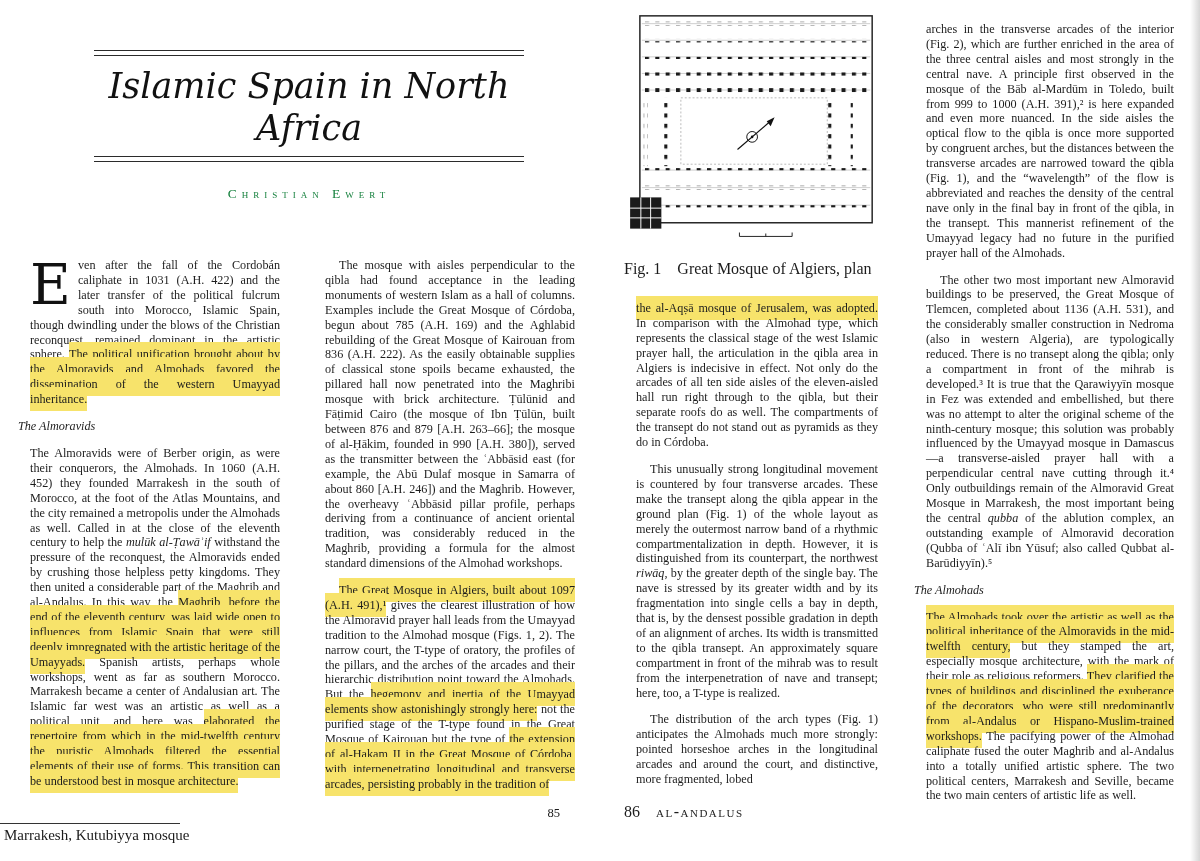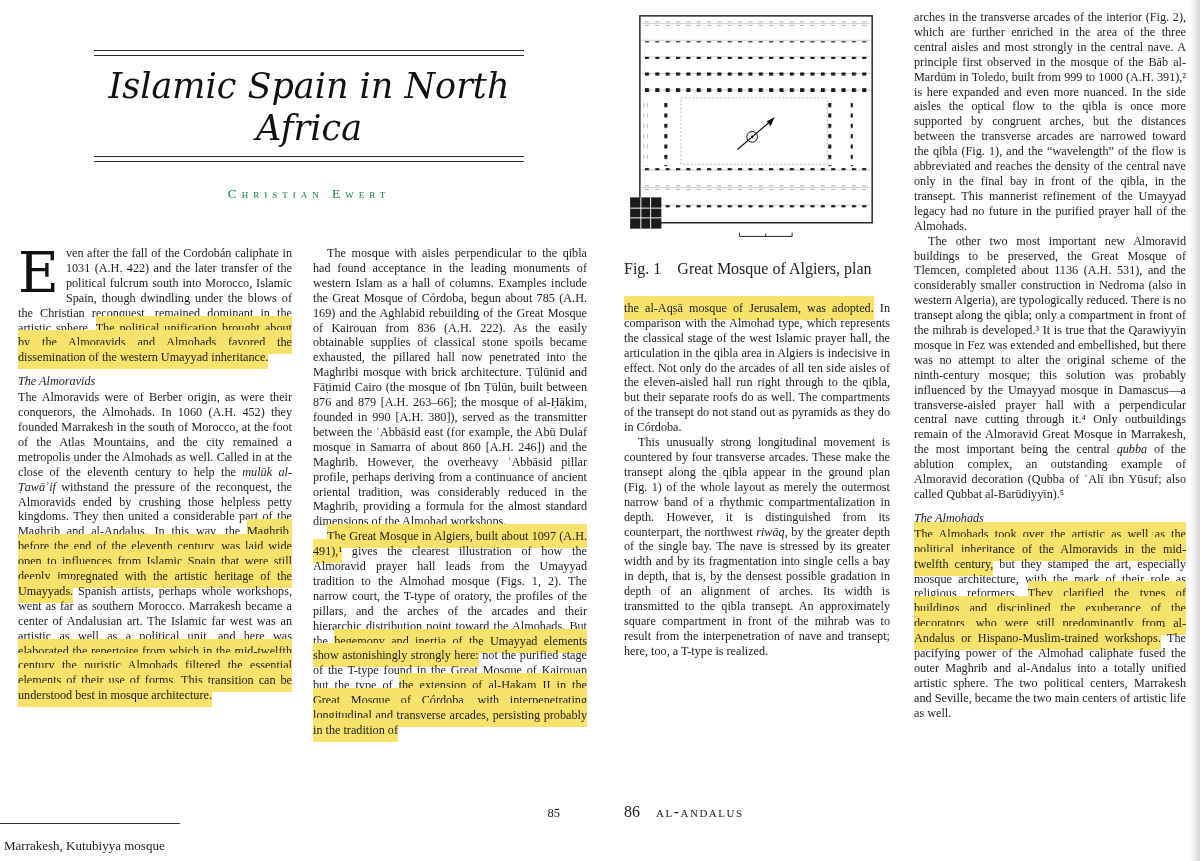--- a/index.html
+++ b/index.html
@@ -23,32 +23,32 @@
     padding:9px 0 7px; color:#111;
   }
   .author{
     text-align:center; margin:24px 0 0 94px; width:430px;
     font-size:13.5px; letter-spacing:5px;
     font-variant:small-caps; color:#15803d;
   }
 
   .cols{ display:flex; gap:21px; padding:0 13px 0 18px; margin-top:44px; }
   .col{ width:276px; font-size:12.2px; line-height:14.9px; text-align:justify; }
-  .para{ margin:0; }
+  .para{ margin:12px; }
   .para.indent{ text-indent:14px; }
   .subhead{ font-style:italic; margin:9px 0 1px; text-align:left; }
   .it{ font-style:italic; }
   .hl{ background:var(--hl); padding:5px 0; }
   .dropcap{
     float:left; font-family:"DejaVu Serif", serif;
     font-size:56px; line-height:45px; padding:4px 7px 0 0; color:#111;
   }
 
   .caption-rule{ position:absolute; left:0; bottom:37px; width:180px; border-top:1px solid #333; }
-  .caption-footer{ position:absolute; left:4px; bottom:7px; font-size:13px; color:#1c1c1c; }
+  .caption-footer{ position:absolute; left:4px; bottom:17px; font-size:15px; color:#1c1c1c; }
   .page-num-left{ position:absolute; right:40px; bottom:40px; font-size:12.6px; }
 
   
   .page-right .cols{ margin-top:10px; padding:0 14px 0 24px; gap:24px; }
   .page-right .col1{ width:266px; }
   .page-right .col2{ width:278px; }
   .figure{ width:266px; margin:0 0 4px 0; }
   .figure svg{ display:block; }
   .fig-caption{ font-size:16px; text-align:left; margin:8px 0 24px; }
   .fig-caption .lbl{ margin-right:16px; }
@@ -164,20 +164,21 @@
               </g>
             </g>
           </svg>
           <div class="fig-caption">
             <span class="lbl">Fig. 1</span><span>Great Mosque of Algiers, plan</span>
           </div>
         </div>
         <div>
             <p class="para"><span class="hl">the al-Aqṣā mosque of Jerusalem, was adopted.</span><span> In comparison with the Almohad type, which represents the classical stage of the west Islamic prayer hall, the articulation in the qibla area in Algiers is indecisive in effect. Not only do the arcades of all ten side aisles of the eleven-aisled hall run right through to the qibla, but their separate roofs do as well. The compartments of the transept do not stand out as pyramids as they do in Córdoba.</span></p>
             <p class="para indent"><span>This unusually strong longitudinal movement is countered by four transverse arcades. These make the transept along the qibla appear in the ground plan (Fig. 1) of the whole layout as merely the outermost narrow band of a rhythmic compartmentalization in depth. However, it is distinguished from its counterpart, the northwest </span><span class="it">riwāq</span><span>, by the greater depth of the single bay. The nave is stressed by its greater width and by its fragmentation into single cells a bay in depth, that is, by the densest possible gradation in depth of an alignment of arches. Its width is transmitted to the qibla transept. An approximately square compartment in front of the mihrab was to result from the interpenetration of nave and transept; here, too, a T-type is realized.</span></p>
+            <p class="para indent"><span>The distribution of the arch types (Fig. 1) anticipates the Almohads much more strongly: pointed horseshoe arches in the longitudinal arcades and around the court, and distinctive, more fragmented, lobed</span></p>
           </div>
       </div>
       <div class="col col2">
           <p class="para"><span>arches in the transverse arcades of the interior (Fig. 2), which are further enriched in the area of the three central aisles and most strongly in the central nave. A principle first observed in the mosque of the Bāb al-Mardūm in Toledo, built from 999 to 1000 (A.H. 391),² is here expanded and even more nuanced. In the side aisles the optical flow to the qibla is once more supported by congruent arches, but the distances between the transverse arcades are narrowed toward the qibla (Fig. 1), and the “wavelength” of the flow is abbreviated and reaches the density of the central nave only in the final bay in front of the qibla, in the transept. This mannerist refinement of the Umayyad legacy had no future in the purified prayer hall of the Almohads.</span></p>
           <p class="para indent"><span>The other two most important new Almoravid buildings to be preserved, the Great Mosque of Tlemcen, completed about 1136 (A.H. 531), and the considerably smaller construction in Nedroma (also in western Algeria), are typologically reduced. There is no transept along the qibla; only a compartment in front of the mihrab is developed.³ It is true that the Qarawiyyīn mosque in Fez was extended and embellished, but there was no attempt to alter the original scheme of the ninth-century mosque; this solution was probably influenced by the Umayyad mosque in Damascus—a transverse-aisled prayer hall with a perpendicular central nave cutting through it.⁴ Only outbuildings remain of the Almoravid Great Mosque in Marrakesh, the most important being the central </span><span class="it">qubba</span><span> of the ablution complex, an outstanding example of Almoravid decoration (Qubba of ʿAlī ibn Yūsuf; also called Qubbat al-Barūdiyyīn).⁵</span></p>
           <p class="subhead"><span class="it">The Almohads</span></p>
           <p class="para"><span class="hl">The Almohads took over the artistic as well as the political inheritance of the Almoravids in the mid-twelfth century,</span><span> but they stamped the art, especially mosque architecture, with the mark of their role as religious reformers. </span><span class="hl">They clarified the types of buildings and disciplined the exuberance of the decorators, who were still predominantly from al-Andalus or Hispano-Muslim-trained workshops.</span><span> The pacifying power of the Almohad caliphate fused the outer Maghrib and al-Andalus into a totally unified artistic sphere. The two political centers, Marrakesh and Seville, became the two main centers of artistic life as well.</span></p>
         </div>
     </div>
 

